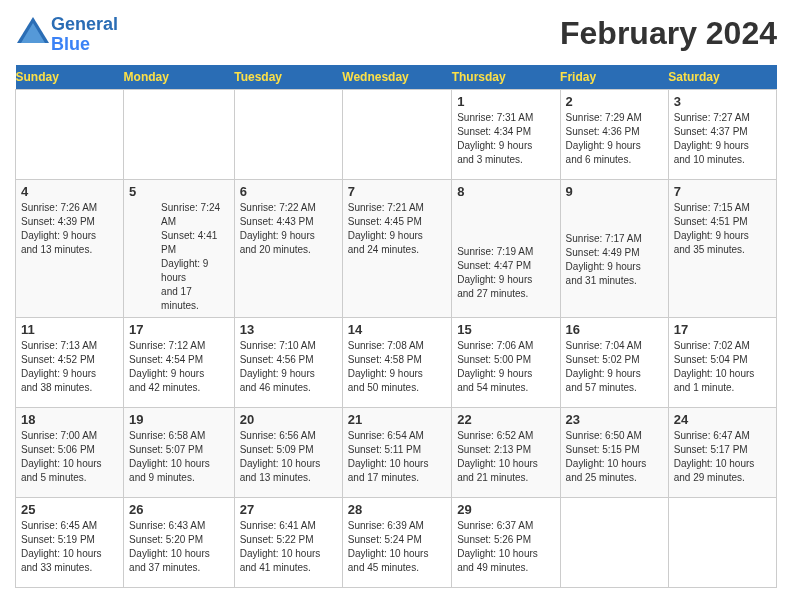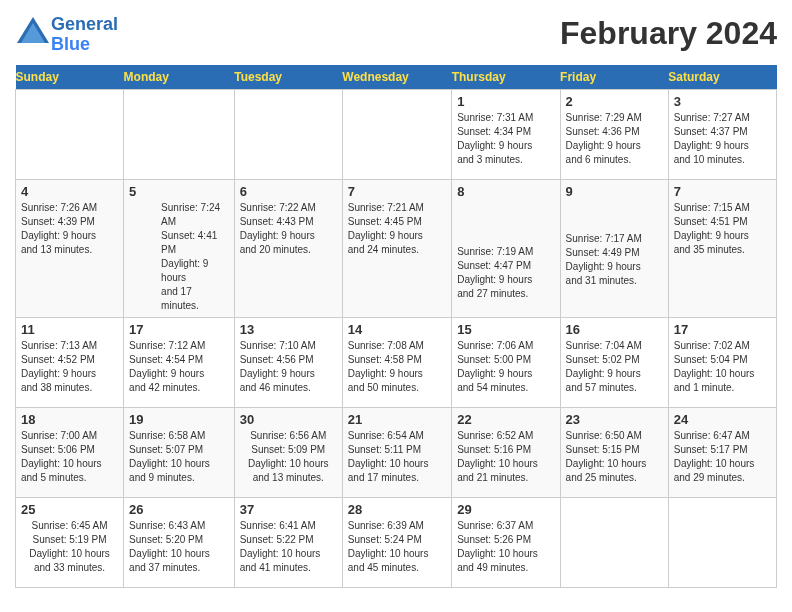--- a/index.html
+++ b/index.html
@@ -249,37 +249,37 @@
 and 5 minutes.</div>
         </td>
         <td>
           <span class="day-num">19</span>
           <div class="day-info" style="white-space: pre-line;">Sunrise: 6:58 AM
 Sunset: 5:07 PM
 Daylight: 10 hours
 and 9 minutes.</div>
         </td>
         <td>
-          <span class="day-num">30</span>
-          <div class="day-info" style="white-space: pre-line; text-align: center;">Sunrise: 6:56 AM
+          <span class="day-num">20</span>
+          <div class="day-info" style="white-space: pre-line;">Sunrise: 6:56 AM
 Sunset: 5:09 PM
 Daylight: 10 hours
 and 13 minutes.</div>
         </td>
         <td>
           <span class="day-num">21</span>
           <div class="day-info" style="white-space: pre-line;">Sunrise: 6:54 AM
 Sunset: 5:11 PM
 Daylight: 10 hours
 and 17 minutes.</div>
         </td>
         <td>
           <span class="day-num">22</span>
           <div class="day-info" style="white-space: pre-line;">Sunrise: 6:52 AM
-Sunset: 5:16 PM
+Sunset: 2:13 PM
 Daylight: 10 hours
 and 21 minutes.</div>
         </td>
         <td>
           <span class="day-num">23</span>
           <div class="day-info" style="white-space: pre-line;">Sunrise: 6:50 AM
 Sunset: 5:15 PM
 Daylight: 10 hours
 and 25 minutes.</div>
         </td>
@@ -287,34 +287,34 @@
           <span class="day-num">24</span>
           <div class="day-info" style="white-space: pre-line;">Sunrise: 6:47 AM
 Sunset: 5:17 PM
 Daylight: 10 hours
 and 29 minutes.</div>
         </td>
       </tr>
       <tr>
         <td>
           <span class="day-num">25</span>
-          <div class="day-info" style="white-space: pre-line; text-align: center;">Sunrise: 6:45 AM
+          <div class="day-info" style="white-space: pre-line;">Sunrise: 6:45 AM
 Sunset: 5:19 PM
 Daylight: 10 hours
 and 33 minutes.</div>
         </td>
         <td>
           <span class="day-num">26</span>
           <div class="day-info" style="white-space: pre-line;">Sunrise: 6:43 AM
 Sunset: 5:20 PM
 Daylight: 10 hours
 and 37 minutes.</div>
         </td>
         <td>
-          <span class="day-num">37</span>
+          <span class="day-num">27</span>
           <div class="day-info" style="white-space: pre-line;">Sunrise: 6:41 AM
 Sunset: 5:22 PM
 Daylight: 10 hours
 and 41 minutes.</div>
         </td>
         <td>
           <span class="day-num">28</span>
           <div class="day-info" style="white-space: pre-line;">Sunrise: 6:39 AM
 Sunset: 5:24 PM
 Daylight: 10 hours

